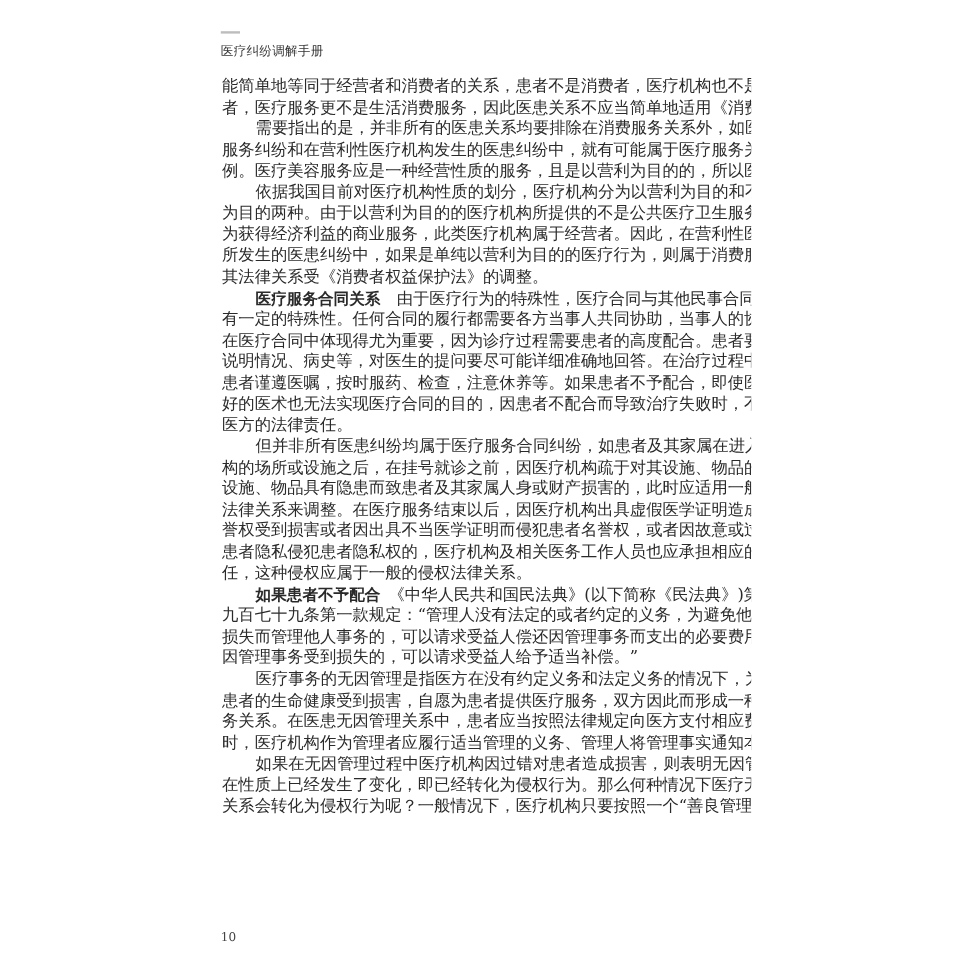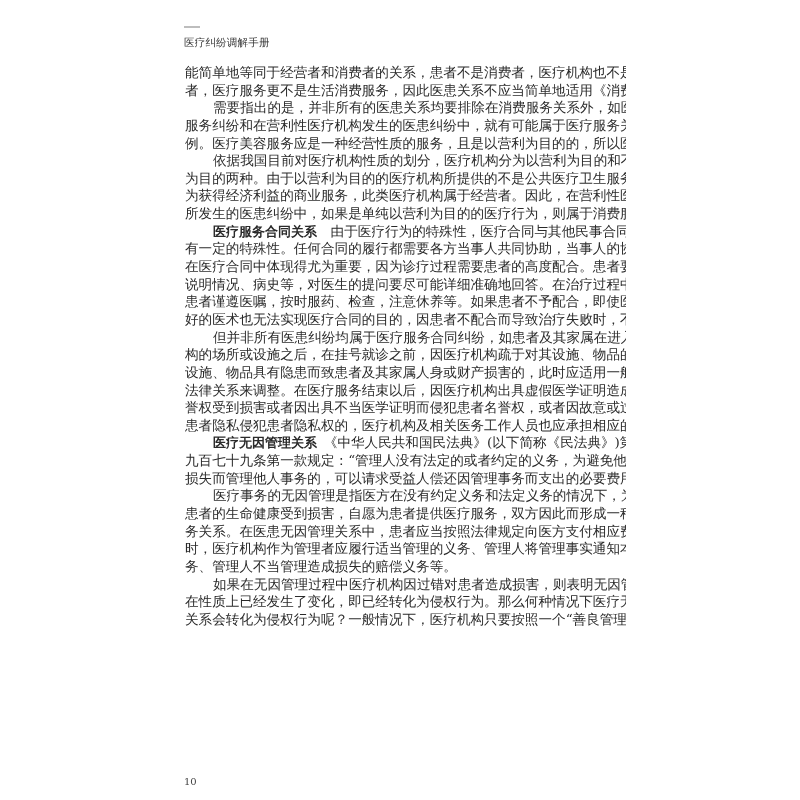--- a/index.html
+++ b/index.html
@@ -36,56 +36,59 @@
     <div class="line indent">需要指出的是，并非所有的医患关系均要排除在消费服务关系外，如医疗美容</div>
     <div class="line">服务纠纷和在营利性医疗机构发生的医患纠纷中，就有可能属于医疗服务关系的案</div>
     <div class="line">例。医疗美容服务应是一种经营性质的服务，且是以营利为目的的，所以医患双方</div>
   </div>
 
   <div>
     <div class="line indent">依据我国目前对医疗机构性质的划分，医疗机构分为以营利为目的和不以营利</div>
     <div class="line">为目的两种。由于以营利为目的的医疗机构所提供的不是公共医疗卫生服务，而是</div>
     <div class="line">为获得经济利益的商业服务，此类医疗机构属于经营者。因此，在营利性医疗机构</div>
     <div class="line">所发生的医患纠纷中，如果是单纯以营利为目的的医疗行为，则属于消费服务关系，</div>
+    <div class="line last">其法律关系受《消费者权益保护法》的调整。</div>
   </div>
 
   <div>
     <div class="line indent">
       <span class="bold">医疗服务合同关系</span><span> </span><span>由于医疗行为的特殊性，医疗合同与其他民事合同相比具</span>
     </div>
     <div class="line">有一定的特殊性。任何合同的履行都需要各方当事人共同协助，当事人的协力义务</div>
     <div class="line">在医疗合同中体现得尤为重要，因为诊疗过程需要患者的高度配合。患者要向医生</div>
     <div class="line">说明情况、病史等，对医生的提问要尽可能详细准确地回答。在治疗过程中还需要</div>
     <div class="line">患者谨遵医嘱，按时服药、检查，注意休养等。如果患者不予配合，即使医师有再</div>
     <div class="line">好的医术也无法实现医疗合同的目的，因患者不配合而导致治疗失败时，不能追究</div>
+    <div class="line last">医方的法律责任。</div>
   </div>
 
   <div>
     <div class="line indent">但并非所有医患纠纷均属于医疗服务合同纠纷，如患者及其家属在进入医疗机</div>
     <div class="line">构的场所或设施之后，在挂号就诊之前，因医疗机构疏于对其设施、物品的管理或</div>
     <div class="line">设施、物品具有隐患而致患者及其家属人身或财产损害的，此时应适用一般侵权的</div>
     <div class="line">法律关系来调整。在医疗服务结束以后，因医疗机构出具虚假医学证明造成患者名</div>
     <div class="line">誉权受到损害或者因出具不当医学证明而侵犯患者名誉权，或者因故意或过失泄露</div>
     <div class="line">患者隐私侵犯患者隐私权的，医疗机构及相关医务工作人员也应承担相应的侵权责</div>
+    <div class="line last">任，这种侵权应属于一般的侵权法律关系。</div>
   </div>
 
   <div>
     <div class="line indent">
-      <span class="bold">医疗无因管理关系</span><span> </span><span>《中华人民共和国民法典》(以下简称《民法典》)第</span>
+      <span class="bold">如果患者不予配合</span><span> </span><span>《中华人民共和国民法典》(以下简称《民法典》)第</span>
     </div>
     <div class="line">九百七十九条第一款规定：“管理人没有法定的或者约定的义务，为避免他人利益受</div>
     <div class="line">损失而管理他人事务的，可以请求受益人偿还因管理事务而支出的必要费用；管理人</div>
+    <div class="line last">因管理事务受到损失的，可以请求受益人给予适当补偿。”</div>
   </div>
 
   <div>
     <div class="line indent">医疗事务的无因管理是指医方在没有约定义务和法定义务的情况下，为了避免</div>
     <div class="line">患者的生命健康受到损害，自愿为患者提供医疗服务，双方因此而形成一种债权债</div>
     <div class="line">务关系。在医患无因管理关系中，患者应当按照法律规定向医方支付相应费用。同</div>
     <div class="line">时，医疗机构作为管理者应履行适当管理的义务、管理人将管理事实通知本人的义</div>
-    <div class="line last">务、管理人不当管理造成损失的赔偿义务等。</div>
   </div>
 
   <div>
     <div class="line indent">如果在无因管理过程中医疗机构因过错对患者造成损害，则表明无因管理行为</div>
     <div class="line">在性质上已经发生了变化，即已经转化为侵权行为。那么何种情况下医疗无因管理</div>
     <div class="line">关系会转化为侵权行为呢？一般情况下，医疗机构只要按照一个“善良管理人”所应</div>
   </div>
 
 </div>
 

